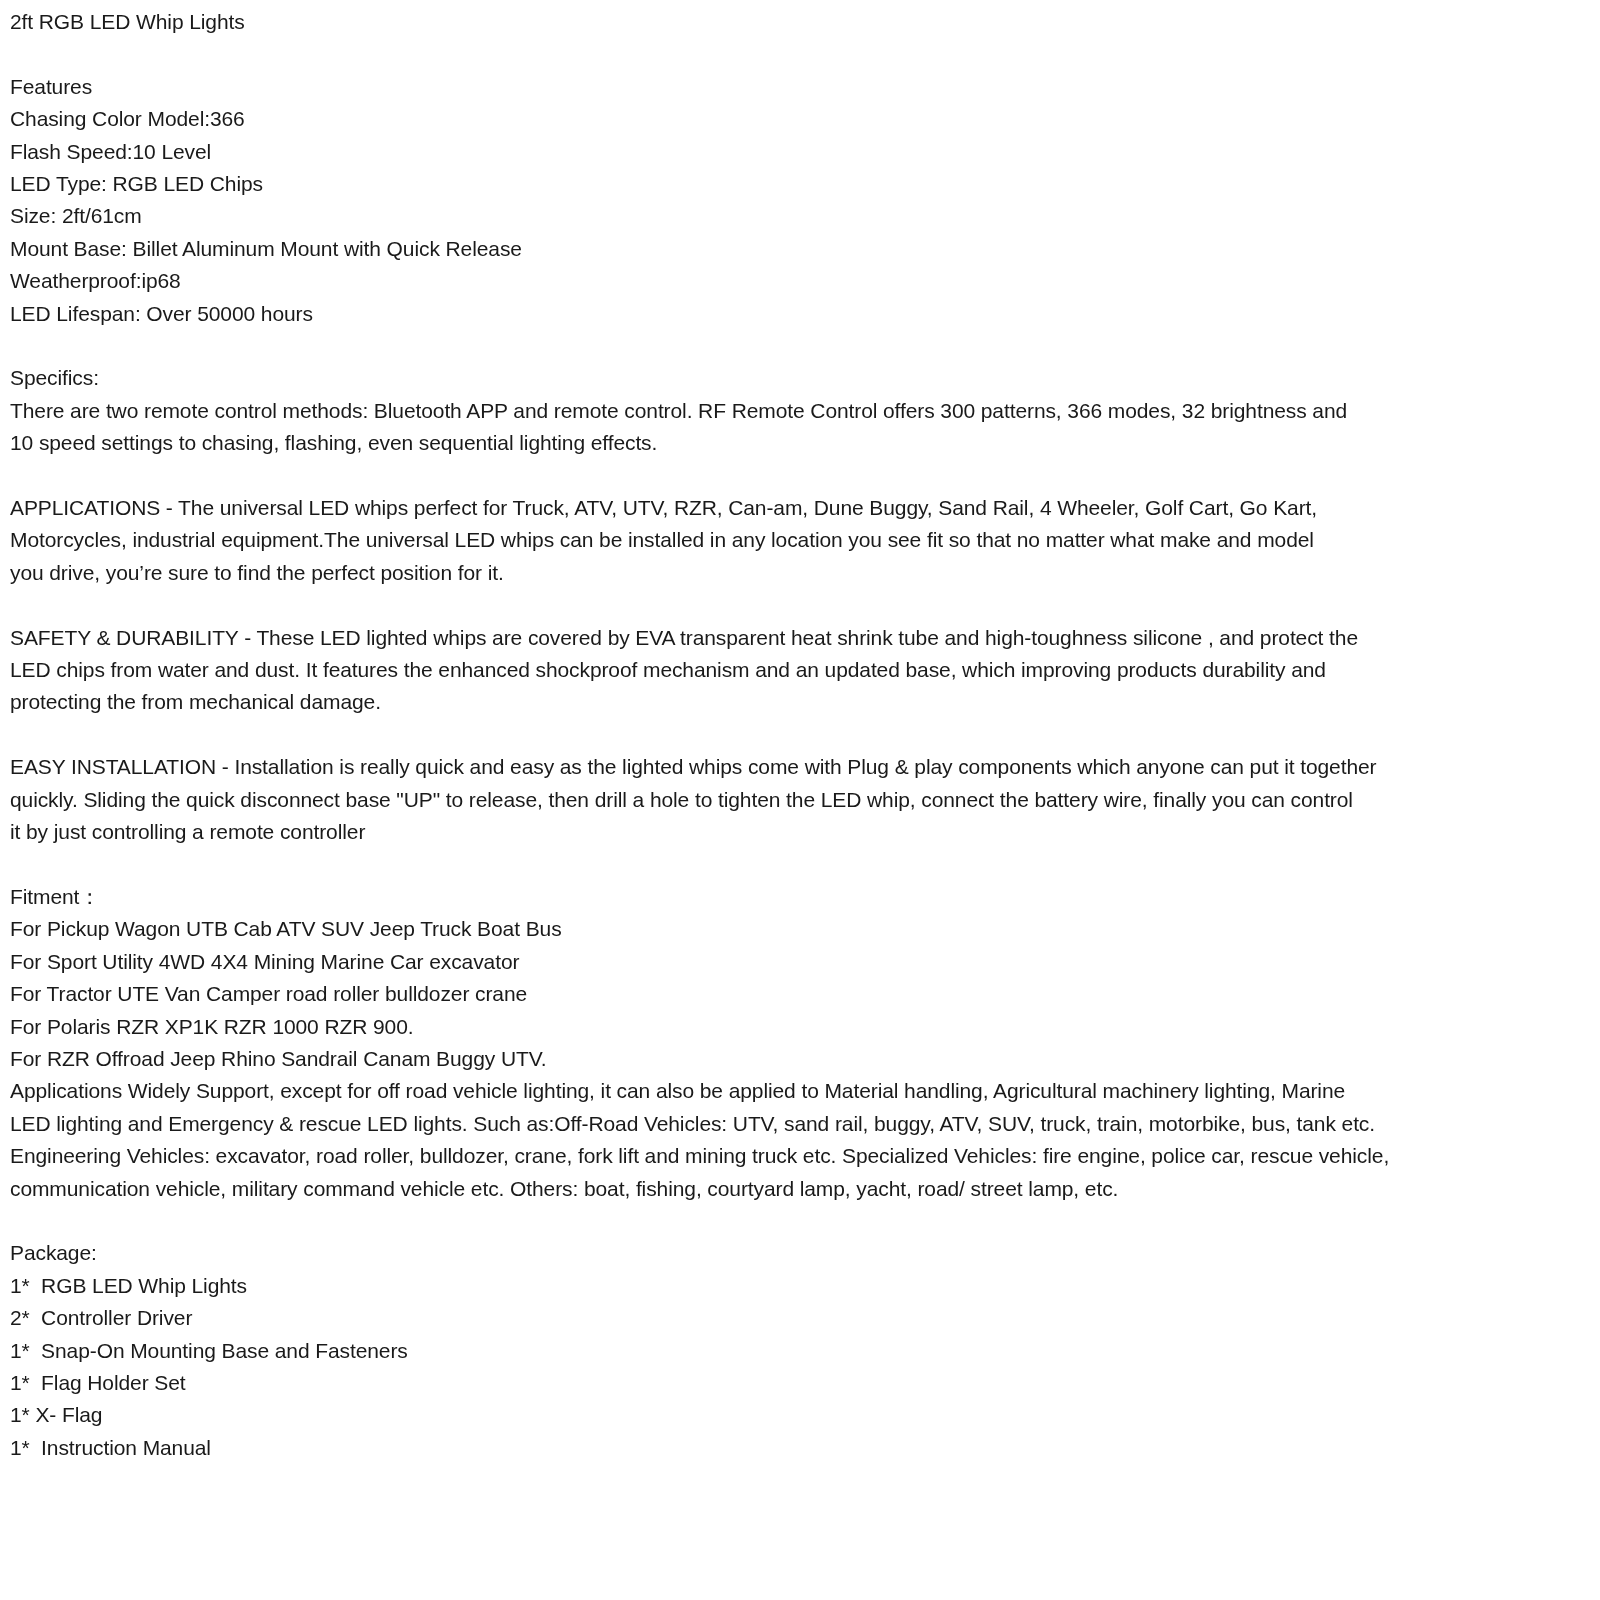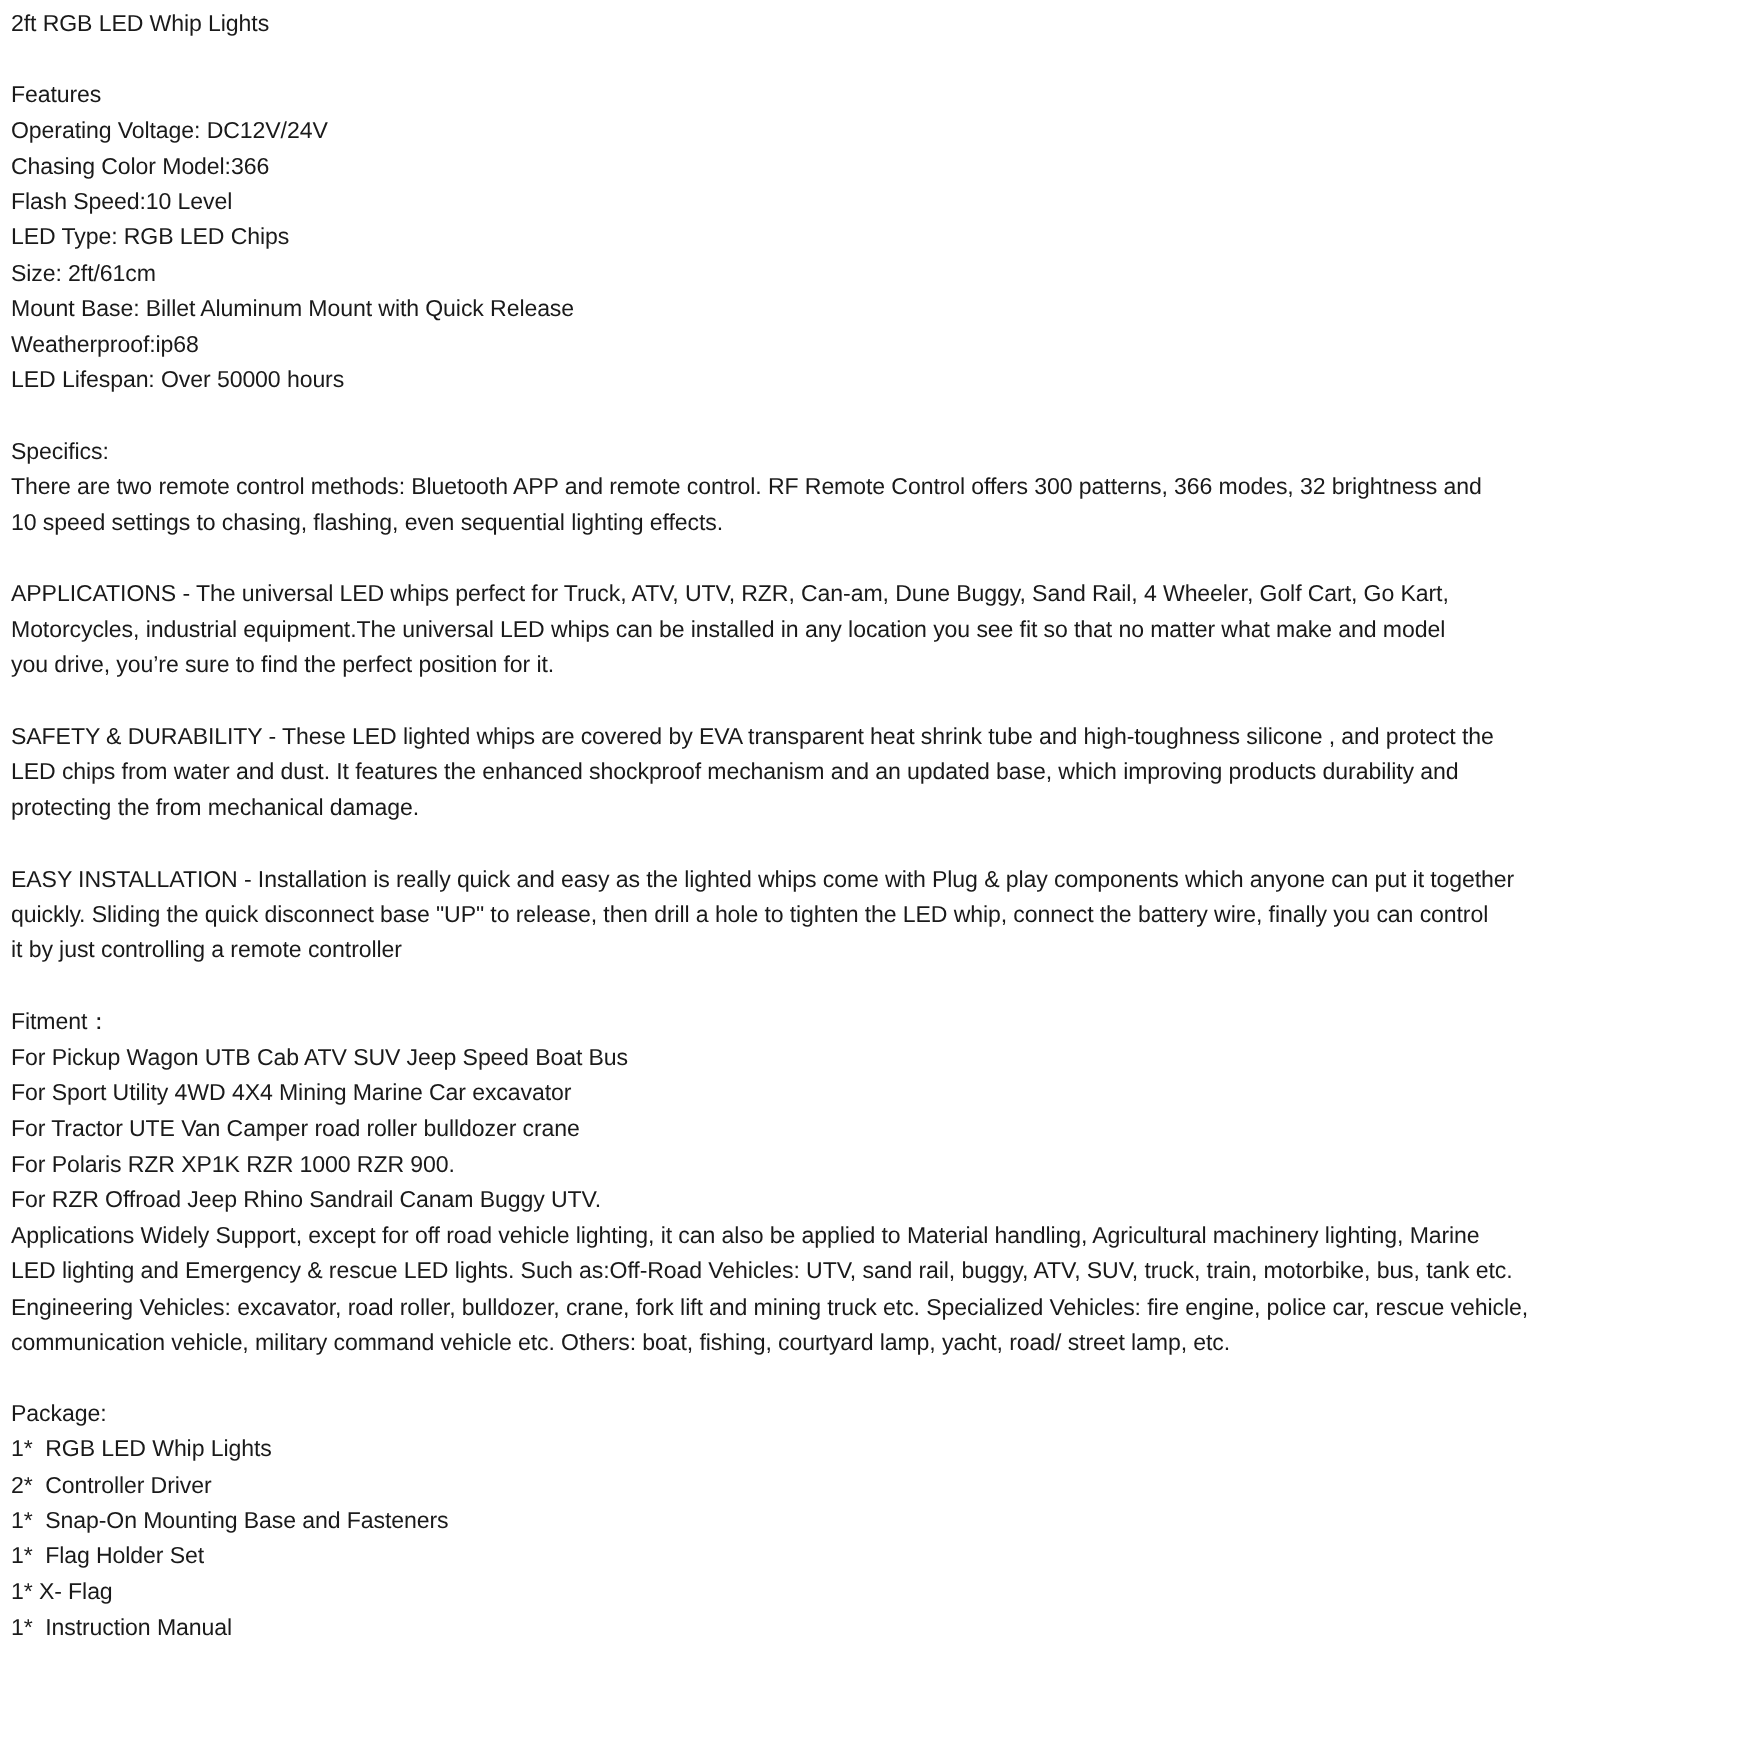--- a/index.html
+++ b/index.html
@@ -35,21 +35,20 @@
 <body>
 
 <div class="doc">
 
   <div class="section first">
     <div class="line">2ft RGB LED Whip Lights</div>
   </div>
 
   <div class="section">
     <div class="line">Features</div>
-    <div class="line">Operating Voltage: DC12V/24V</div>
     <div class="line">Chasing Color Model:366</div>
     <div class="line">Flash Speed:10 Level</div>
     <div class="line">LED Type: RGB LED Chips</div>
     <div class="line">Size: 2ft/61cm</div>
     <div class="line">Mount Base: Billet Aluminum Mount with Quick Release</div>
     <div class="line">Weatherproof:ip68</div>
     <div class="line">LED Lifespan: Over 50000 hours</div>
   </div>
 
   <div class="section">
@@ -71,21 +70,21 @@
   </div>
 
   <div class="section">
     <div class="line">EASY INSTALLATION - Installation is really quick and easy as the lighted whips come with Plug &amp; play components which anyone can put it together</div>
     <div class="line">quickly. Sliding the quick disconnect base "UP" to release, then drill a hole to tighten the LED whip, connect the battery wire, finally you can control</div>
     <div class="line">it by just controlling a remote controller</div>
   </div>
 
   <div class="section">
     <div class="line">Fitment：</div>
-    <div class="line">For Pickup Wagon UTB Cab ATV SUV Jeep Speed Boat Bus</div>
+    <div class="line">For Pickup Wagon UTB Cab ATV SUV Jeep Truck Boat Bus</div>
     <div class="line">For Sport Utility 4WD 4X4 Mining Marine Car excavator</div>
     <div class="line">For Tractor UTE Van Camper road roller bulldozer crane</div>
     <div class="line">For Polaris RZR XP1K RZR 1000 RZR 900.</div>
     <div class="line">For RZR Offroad Jeep Rhino Sandrail Canam Buggy UTV.</div>
     <div class="line">Applications Widely Support, except for off road vehicle lighting, it can also be applied to Material handling, Agricultural machinery lighting, Marine</div>
     <div class="line">LED lighting and Emergency &amp; rescue LED lights. Such as:Off-Road Vehicles: UTV, sand rail, buggy, ATV, SUV, truck, train, motorbike, bus, tank etc.</div>
     <div class="line">Engineering Vehicles: excavator, road roller, bulldozer, crane, fork lift and mining truck etc. Specialized Vehicles: fire engine, police car, rescue vehicle,</div>
     <div class="line">communication vehicle, military command vehicle etc. Others: boat, fishing, courtyard lamp, yacht, road/ street lamp, etc.</div>
   </div>
 

